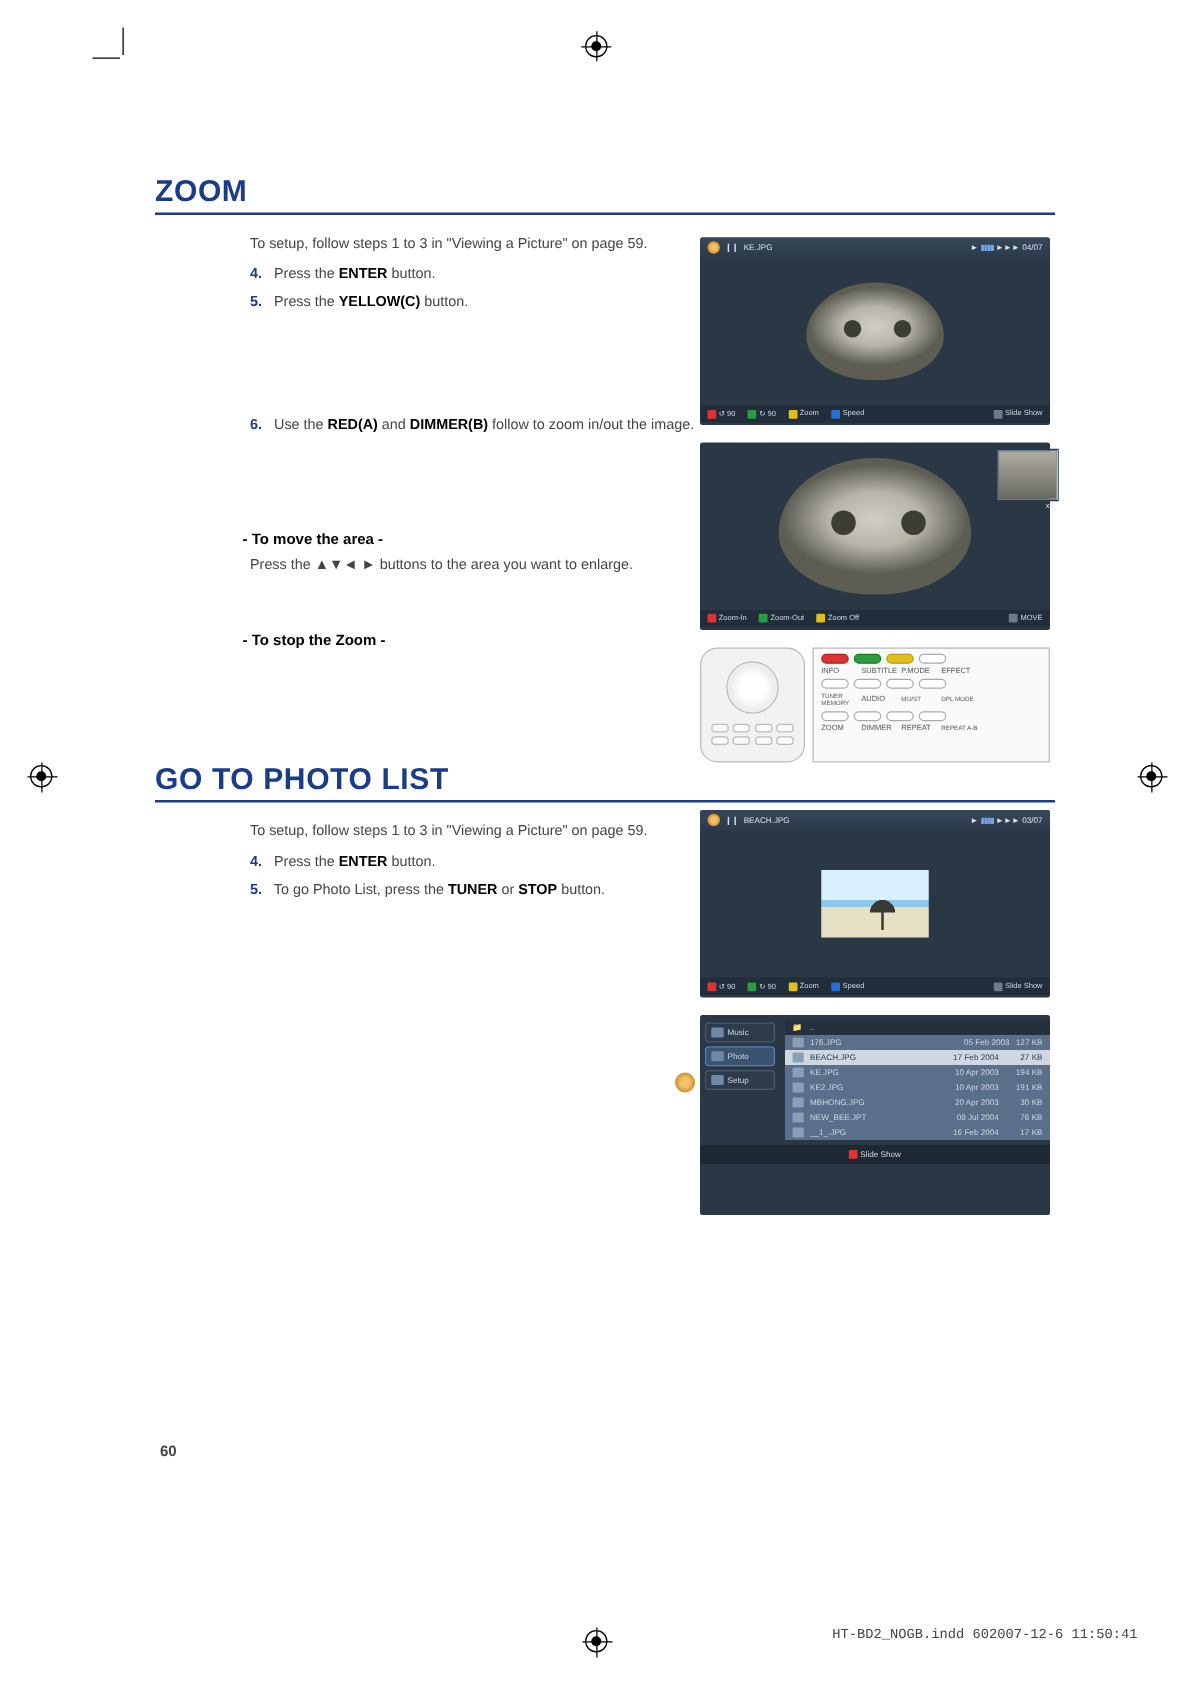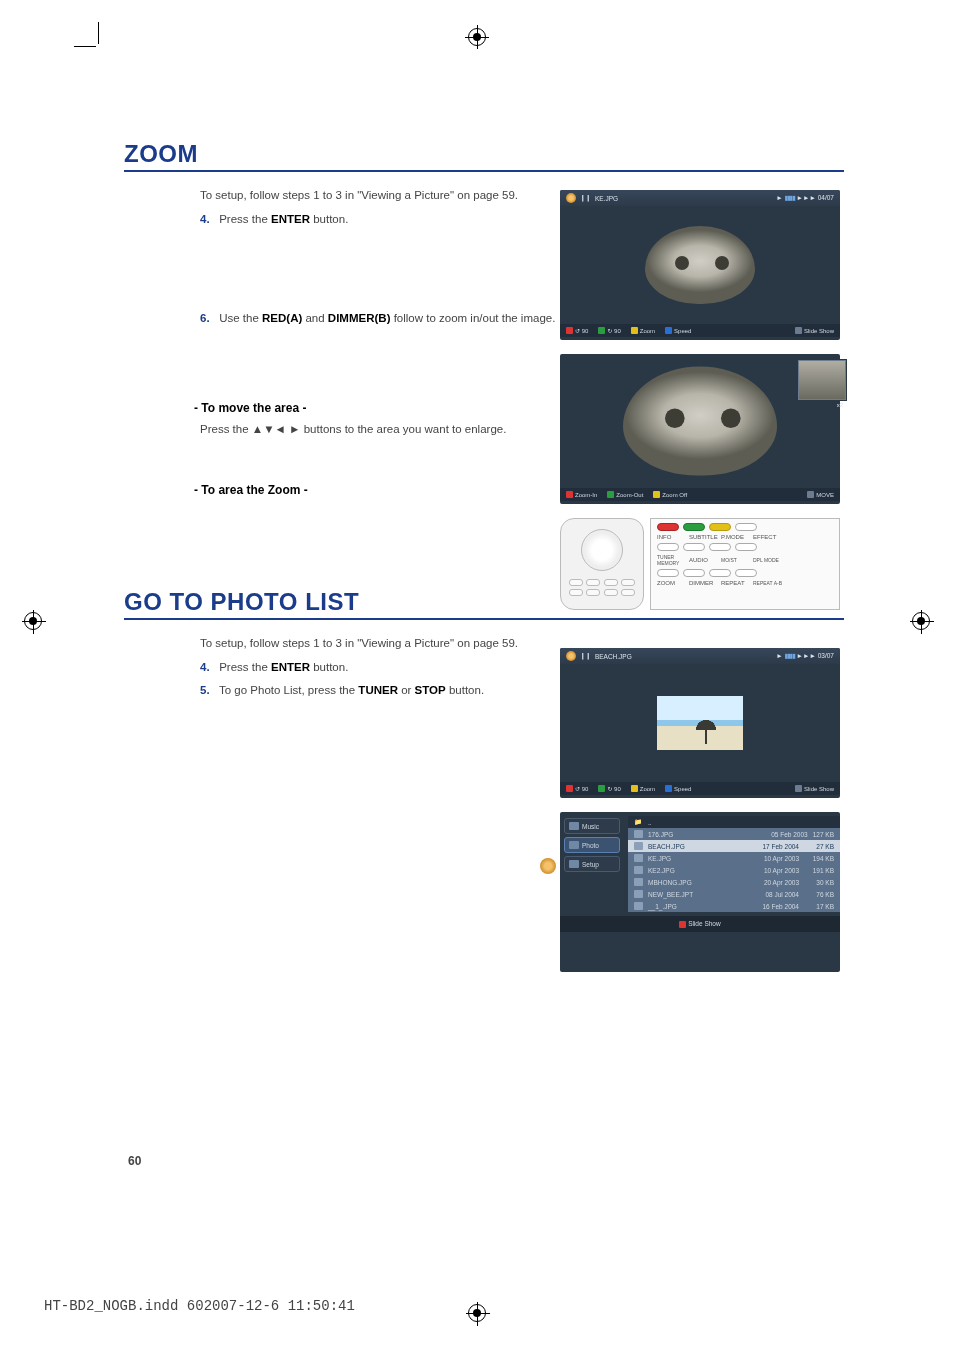--- a/index.html
+++ b/index.html
@@ -192,22 +192,22 @@
     background:#25303e;
   }
 
   .page-num {
     position:absolute; left: 128px; top: 1154px;
     font-size: 12px; font-weight:bold; color:#444;
   }
 
   .footer-meta {
     position:absolute; bottom: 36px; left: 44px; right: 44px;
-    display:flex; justify-content:flex-start;
-    font-family: "Courier New", monospace; font-size: 14px; color:#444;
+    display:flex; justify-content:flex-end;
+    font-family: "Courier New", monospace; font-size: 11px; color:#444;
   }
 
   .reg-center-bottom {
     position:absolute; bottom: 28px; left:50%; transform:translateX(-50%);
     width: 18px; height:18px; border:1px solid #000; border-radius:50%;
   }
   .reg-center-bottom::before, .reg-center-bottom::after { content:""; position:absolute; background:#000; }
   .reg-center-bottom::before { width:24px; height:1px; top:8px; left:-3px; }
   .reg-center-bottom::after { width:1px; height:24px; left:8px; top:-3px; }
   .reg-center-bottom .inner { width:8px; height:8px; background:#000; border-radius:50%; position:absolute; top:4px; left:4px; }
@@ -236,41 +236,45 @@
 
   <div class="section-title">ZOOM</div>
 
   <div class="instructions">
     <div class="intro">To setup, follow steps 1 to 3 in "Viewing a Picture" on page 59.</div>
     <ol>
       <li>
         <span class="num">4.</span>
         <span>Press the </span><strong>ENTER</strong><span> button.</span>
       </li>
+      <li>
+        <span class="num">5.</span>
+        <span>Press the </span><strong>YELLOW(C)</strong><span> button.</span>
+      </li>
     </ol>
 
     <div class="block"></div>
 
     <ol>
       <li>
         <span class="num">6.</span>
         <span>Use the </span><strong>RED(A)</strong><span> and </span><strong>DIMMER(B)</strong><span> follow to zoom in/out the image.</span>
       </li>
     </ol>
 
     <div style="height:64px;"></div>
 
     <div class="sub-h">- To move the area -</div>
     <div>
       <span>Press the </span><span>▲▼◄ ►</span><span> buttons to the area you want to enlarge.</span>
     </div>
 
     <div style="height:38px;"></div>
 
-    <div class="sub-h">- To area the Zoom -</div>
+    <div class="sub-h">- To stop the Zoom -</div>
   </div>
 
   <div style="height:86px;"></div>
   <div class="section-title">GO TO PHOTO LIST</div>
 
   <div class="instructions">
     <div class="intro">To setup, follow steps 1 to 3 in "Viewing a Picture" on page 59.</div>
     <ol>
       <li>
         <span class="num">4.</span>

